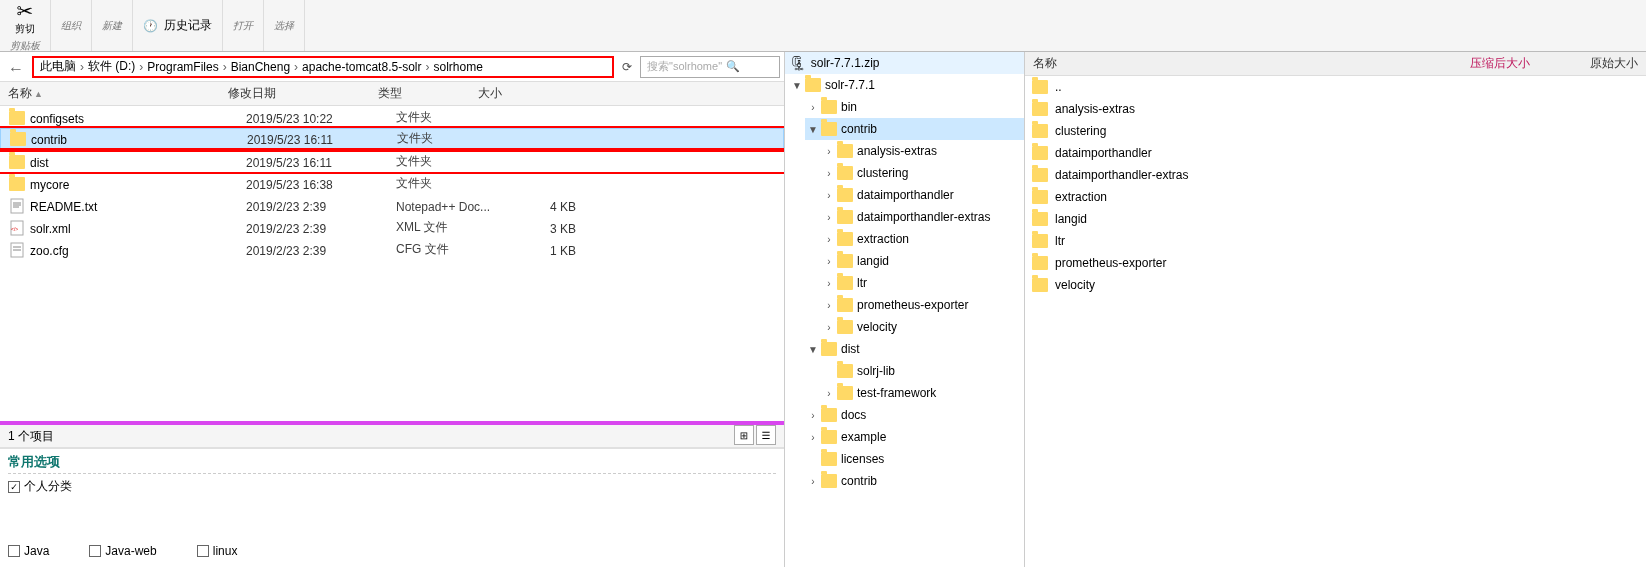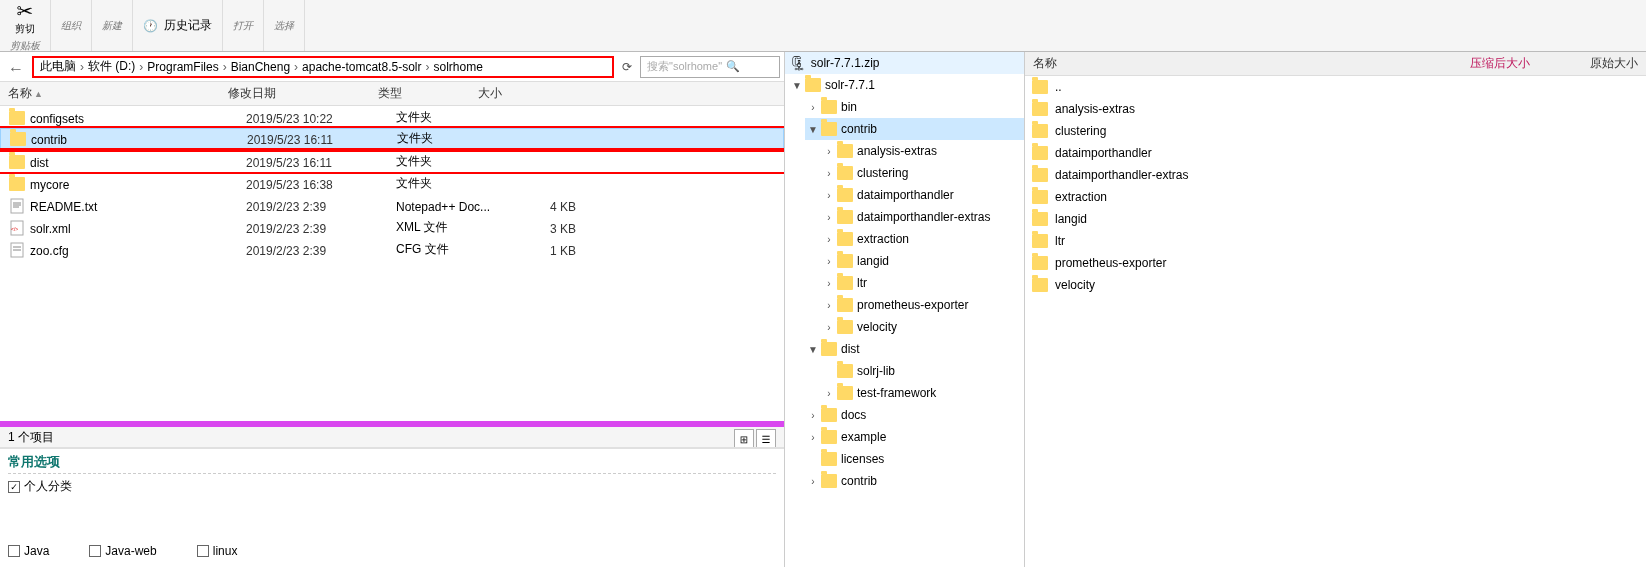--- a/index.html
+++ b/index.html
@@ -34,25 +34,25 @@
 
     
     .file-list { flex: 1; overflow-y: auto; background: #fff; }
     .file-row { display: flex; align-items: flex-end; padding: 2px 8px; height: 22px; cursor: default; gap: 0; }
     .file-row.selected { background: #cce8ff; border: 1px solid #99d1ff; }
     .file-icon { width: 18px; height: 16px; margin-right: 4px; display: flex; align-items: center; justify-content: center; flex-shrink: 0; }
     .folder-icon { width: 16px; height: 14px; background: #ffd966; border-radius: 1px; position: relative; }
     .folder-icon::before { content: ''; position: absolute; top: -3px; left: 0; width: 6px; height: 3px; background: #ffd966; border-radius: 1px 1px 0 0; }
     .file-name { width: 216px; font-size: 12px; overflow: hidden; text-overflow: ellipsis; white-space: nowrap; }
     .file-date { width: 150px; font-size: 12px; color: #333; }
-    .file-type { width: 100px; font-size: 12px; color: #000000; }
+    .file-type { width: 100px; font-size: 12px; color: #404040; }
     .file-size { width: 80px; font-size: 12px; color: #333; text-align: right; }
 
     
-    .status-bar { background: #f5f5f5; border-top: 6px solid #d946ef; padding: 2px 8px; font-size: 12px; display: flex; align-items: flex-start; justify-content: space-between; height: 26px; }
+    .status-bar { background: #f5f5f5; border-top: 4px solid #d946ef; padding: 2px 8px; font-size: 12px; display: flex; align-items: flex-end; justify-content: space-between; height: 26px; }
     .view-btns { display: flex; gap: 2px; }
     .view-btn { width: 20px; height: 20px; border: 1px solid #aaa; background: #fff; cursor: pointer; display: flex; align-items: center; justify-content: center; font-size: 10px; }
 
     
     .middle-panel { width: 240px; background: #fff; border-right: 1px solid #ccc; overflow-y: auto; display: flex; flex-direction: column; }
 
     
     .right-panel { flex: 1; background: #fff; overflow-y: auto; display: flex; flex-direction: column; }
     .right-panel-header { background: #f0f0f0; border-bottom: 1px solid #ddd; display: flex; align-items: center; padding: 2px 8px; height: 24px; gap: 8px; }
     .right-col-name { flex: 1; font-size: 12px; color: #333; font-weight: normal; }

